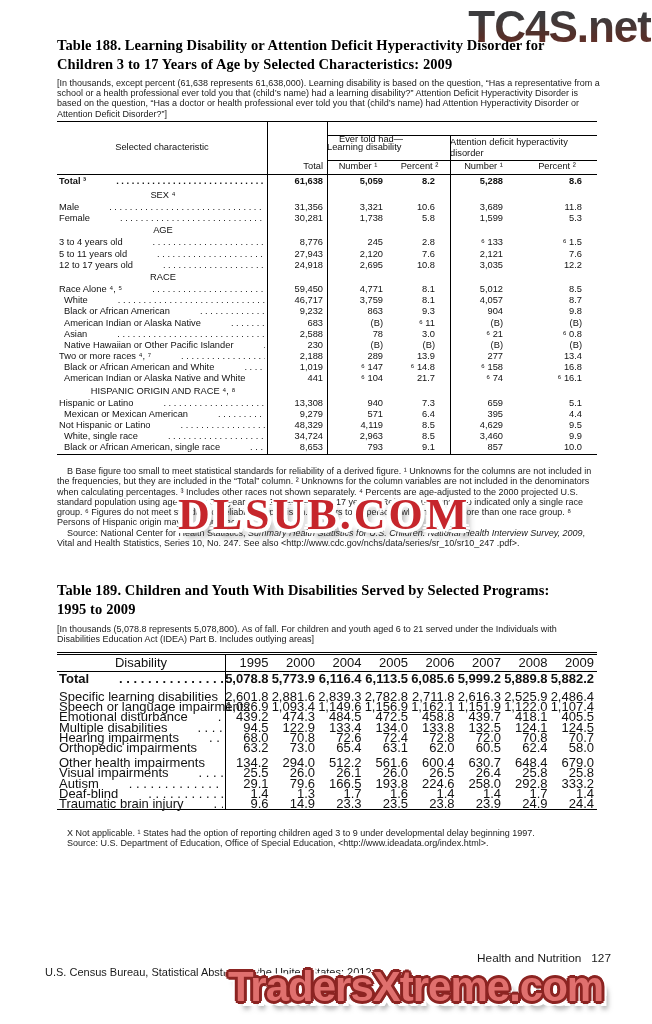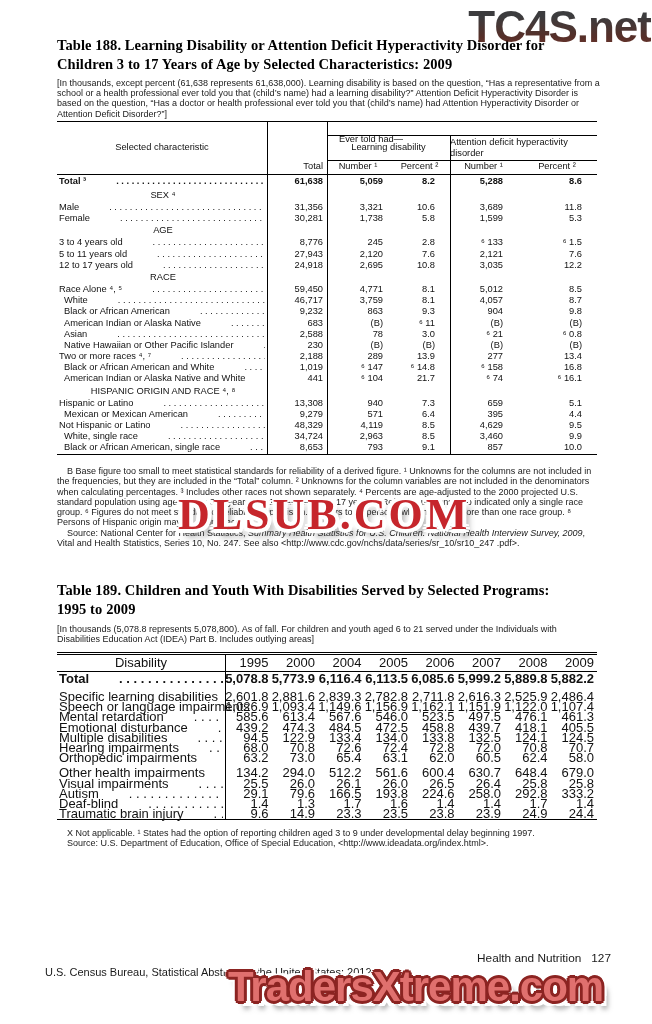--- a/index.html
+++ b/index.html
@@ -11,21 +11,21 @@
   .fblock{position:absolute;width:541px;font-size:9px;line-height:10.3px;color:#1a1a1a;}
   .fblock p{margin:0;text-indent:10px;}
   
   .t188{position:absolute;left:57px;top:121px;width:540px;
         border-top:1px solid #000;border-bottom:1px solid #000;font-size:9.3px;}
   .t188-head{position:relative;height:52px;border-bottom:1px solid #000;}
   .t188-head div{position:absolute;}
   .h-sel{left:0;top:20px;width:210px;text-align:center;}
   .h-total{left:210px;top:39px;width:60px;text-align:right;padding-right:4px;box-sizing:border-box;}
   .h-span{left:270px;top:12px;width:270px;text-align:left;margin-left:12px;}
-  .h-g1{left:270px;top:20px;width:123px;text-align:center;}
+  .h-g1{left:270px;top:20px;width:123px;text-align:left;}
   .h-g2{left:393px;top:15px;width:147px;text-align:left;line-height:10.5px;}
   .h-n1{left:270px;top:39px;width:62px;text-align:center;}
   .h-p1{left:332px;top:39px;width:61px;text-align:center;}
   .h-n2{left:393px;top:39px;width:67px;text-align:center;}
   .h-p2{left:460px;top:39px;width:80px;text-align:center;}
   .hline{position:absolute;height:1px;background:#000;left:270px;width:270px;}
   .hl1{top:13px;} .hl2{top:38px;}
   .vline{position:absolute;width:1px;background:#000;}
   .v1{left:210px;top:0;bottom:0;} .v2{left:270px;top:0;bottom:0;} .v3{left:393px;top:13px;bottom:0;}
   .r188{display:flex;width:540px;}
@@ -406,34 +406,20 @@
           <div class="c dy">1,093.4</div>
           <div class="c dy">1,149.6</div>
           <div class="c dy">1,156.9</div>
           <div class="c dy">1,162.1</div>
           <div class="c dy">1,151.9</div>
           <div class="c dy">1,122.0</div>
           <div class="c dy">1,107.4</div>
         </div>
         <div class="r189">
           <div class="c d1 lead">
-            <span class="txt">Mental retardation</span>
-            <span class="dots"></span>
-          </div>
-          <div class="c dy">585.6</div>
-          <div class="c dy">613.4</div>
-          <div class="c dy">567.6</div>
-          <div class="c dy">546.0</div>
-          <div class="c dy">523.5</div>
-          <div class="c dy">497.5</div>
-          <div class="c dy">476.1</div>
-          <div class="c dy">461.3</div>
-        </div>
-        <div class="r189">
-          <div class="c d1 lead">
             <span class="txt">Emotional disturbance</span>
             <span class="dots"></span>
           </div>
           <div class="c dy">439.2</div>
           <div class="c dy">474.3</div>
           <div class="c dy">484.5</div>
           <div class="c dy">472.5</div>
           <div class="c dy">458.8</div>
           <div class="c dy">439.7</div>
           <div class="c dy">418.1</div>

